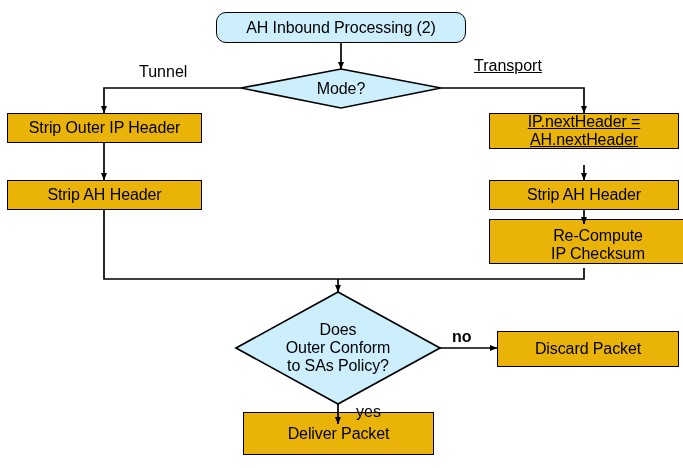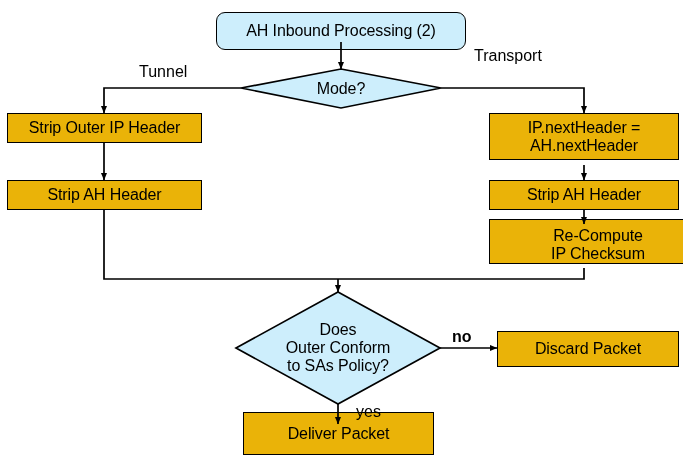--- a/index.html
+++ b/index.html
@@ -106,37 +106,37 @@
     <line x1="440" y1="348" x2="497" y2="348" stroke="#000" stroke-width="1.7" marker-end="url(#arrow)"></line>
 
     <line x1="338" y1="404" x2="338" y2="424" stroke="#000" stroke-width="1.7" marker-end="url(#arrow)"></line>
   </svg>
 
   <svg class="layer shapes" viewBox="0 0 683 468" xmlns="http://www.w3.org/2000/svg">
     <polygon points="341,69 441,88 341,108 241,88" fill="#cdeefc" stroke="#000000" stroke-width="1.7"></polygon>
     <polygon points="338,292 440,348 338,404 236,348" fill="#cdeefc" stroke="#000000" stroke-width="1.7"></polygon>
   </svg>
 
-  <div class="node-round" style="left:216px; top:12px; width:250px; height:38px;">
+  <div class="node-round" style="left:216px; top:12px; width:250px; height:31px;border-radius:10px;">
     <span>AH Inbound Processing (2)</span>
   </div>
 
   <div class="node-diamond" style="left:241px; top:69px; width:200px; height:40px;">
     <span>Mode?</span>
   </div>
 
   <div class="node-box" style="left:7px; top:113px; width:195px; height:30px;">
     <span>Strip Outer IP Header</span>
   </div>
 
   <div class="node-box" style="left:7px; top:180px; width:195px; height:30px;">
     <span>Strip AH Header</span>
   </div>
 
-  <div class="node-box" style="left:489px; top:113px; width:190px; height:47px;">
+  <div class="node-box" style="left:489px; top:113px; width:190px; height:36px;text-decoration:underline;">
     <span>IP.nextHeader =
 AH.nextHeader</span>
   </div>
 
   <div class="node-box" style="left:489px; top:180px; width:190px; height:30px;">
     <span>Strip AH Header</span>
   </div>
 
   <div class="node-box" style="left:489px; top:219px; width:218px; height:45px;align-items:flex-end;">
     <span>Re-Compute
@@ -151,17 +151,17 @@
 
   <div class="node-box" style="left:497px; top:331px; width:182px; height:36px;">
     <span>Discard Packet</span>
   </div>
 
   <div class="node-box" style="left:243px; top:412px; width:191px; height:43px;">
     <span>Deliver Packet</span>
   </div>
 
   <div class="edge-label" style="left:139px; top:64px;">Tunnel</div>
-  <div class="edge-label" style="left:474px; top:48px;">Transport</div>
+  <div class="edge-label" style="left:474px; top:58px;text-decoration:underline;">Transport</div>
   <div class="edge-label" style="left:452px; top:329px;font-weight:bold;">no</div>
   <div class="edge-label" style="left:356px; top:404px;">yes</div>
 
 </div>
 
 </body></html>

